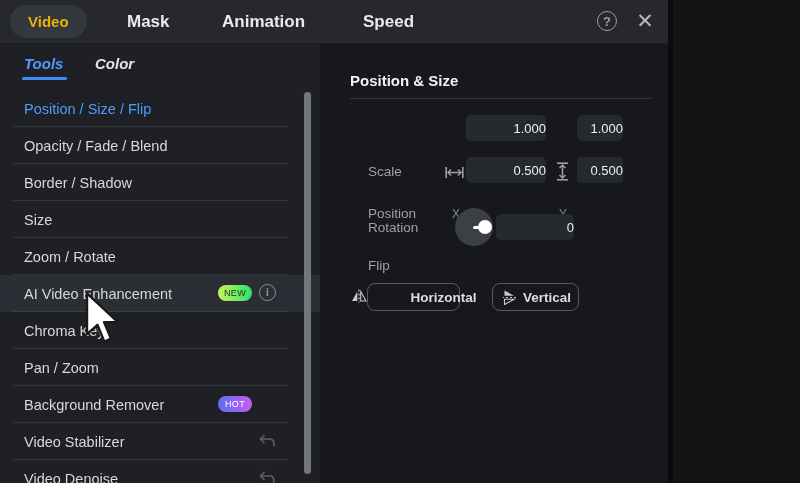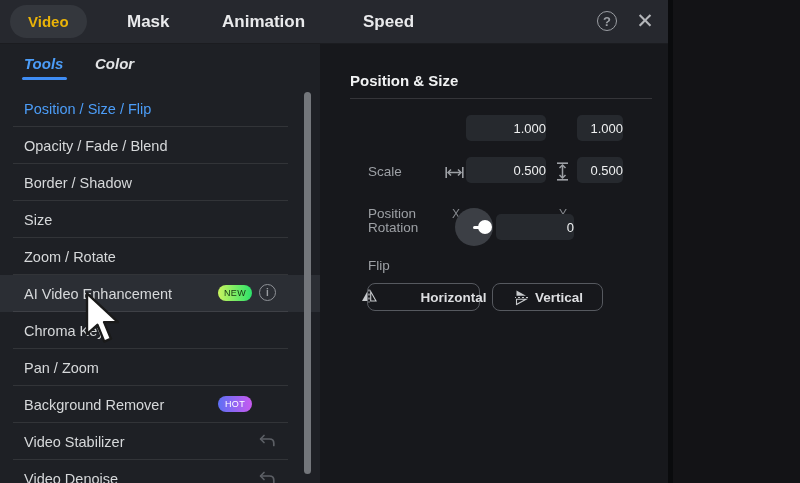--- a/index.html
+++ b/index.html
@@ -58,22 +58,22 @@
   .nput.big { width:80px; } .nput.small { width:46px; }
 
   .icon-abs { position:absolute; }
 
   .knob { position:absolute; left:135px; top:164px; width:38px; height:38px; border-radius:50%; background:#3c3f45; }
   .knob .pointer-line { position:absolute; left:18px; top:17.5px; width:14px; height:3px; background:#ffffff; border-radius:2px; }
   .knob .dot { position:absolute; left:23px; top:12px; width:14px; height:14px; border-radius:50%; background:#ffffff; }
 
   .flip-btn { position:absolute; top:239px; height:28px; border:1.5px solid #56595f; border-radius:8px; background:transparent;
     display:flex; align-items:center; justify-content:center; gap:7px; color:#dddee1; font-size:13.5px; font-weight:600; cursor:default; }
-  .flip-h { left:47px; width:113px;gap:44px; }
-  .flip-v { left:172px; width:111px; }
+  .flip-h { left:47px; width:93px;gap:44px; }
+  .flip-v { left:172px; width:87px; }
 
   
   .viewer { position:absolute; left:668px; top:0; width:132px; height:483px; background:#131316; border-left:5px solid #0a0b0d; }
 
   .cursor { position:absolute; left:84px; top:292px; width:38px; height:56px; pointer-events:none; z-index:50; }
 </style>
 </head>
 <body>
 
 <div class="app">

